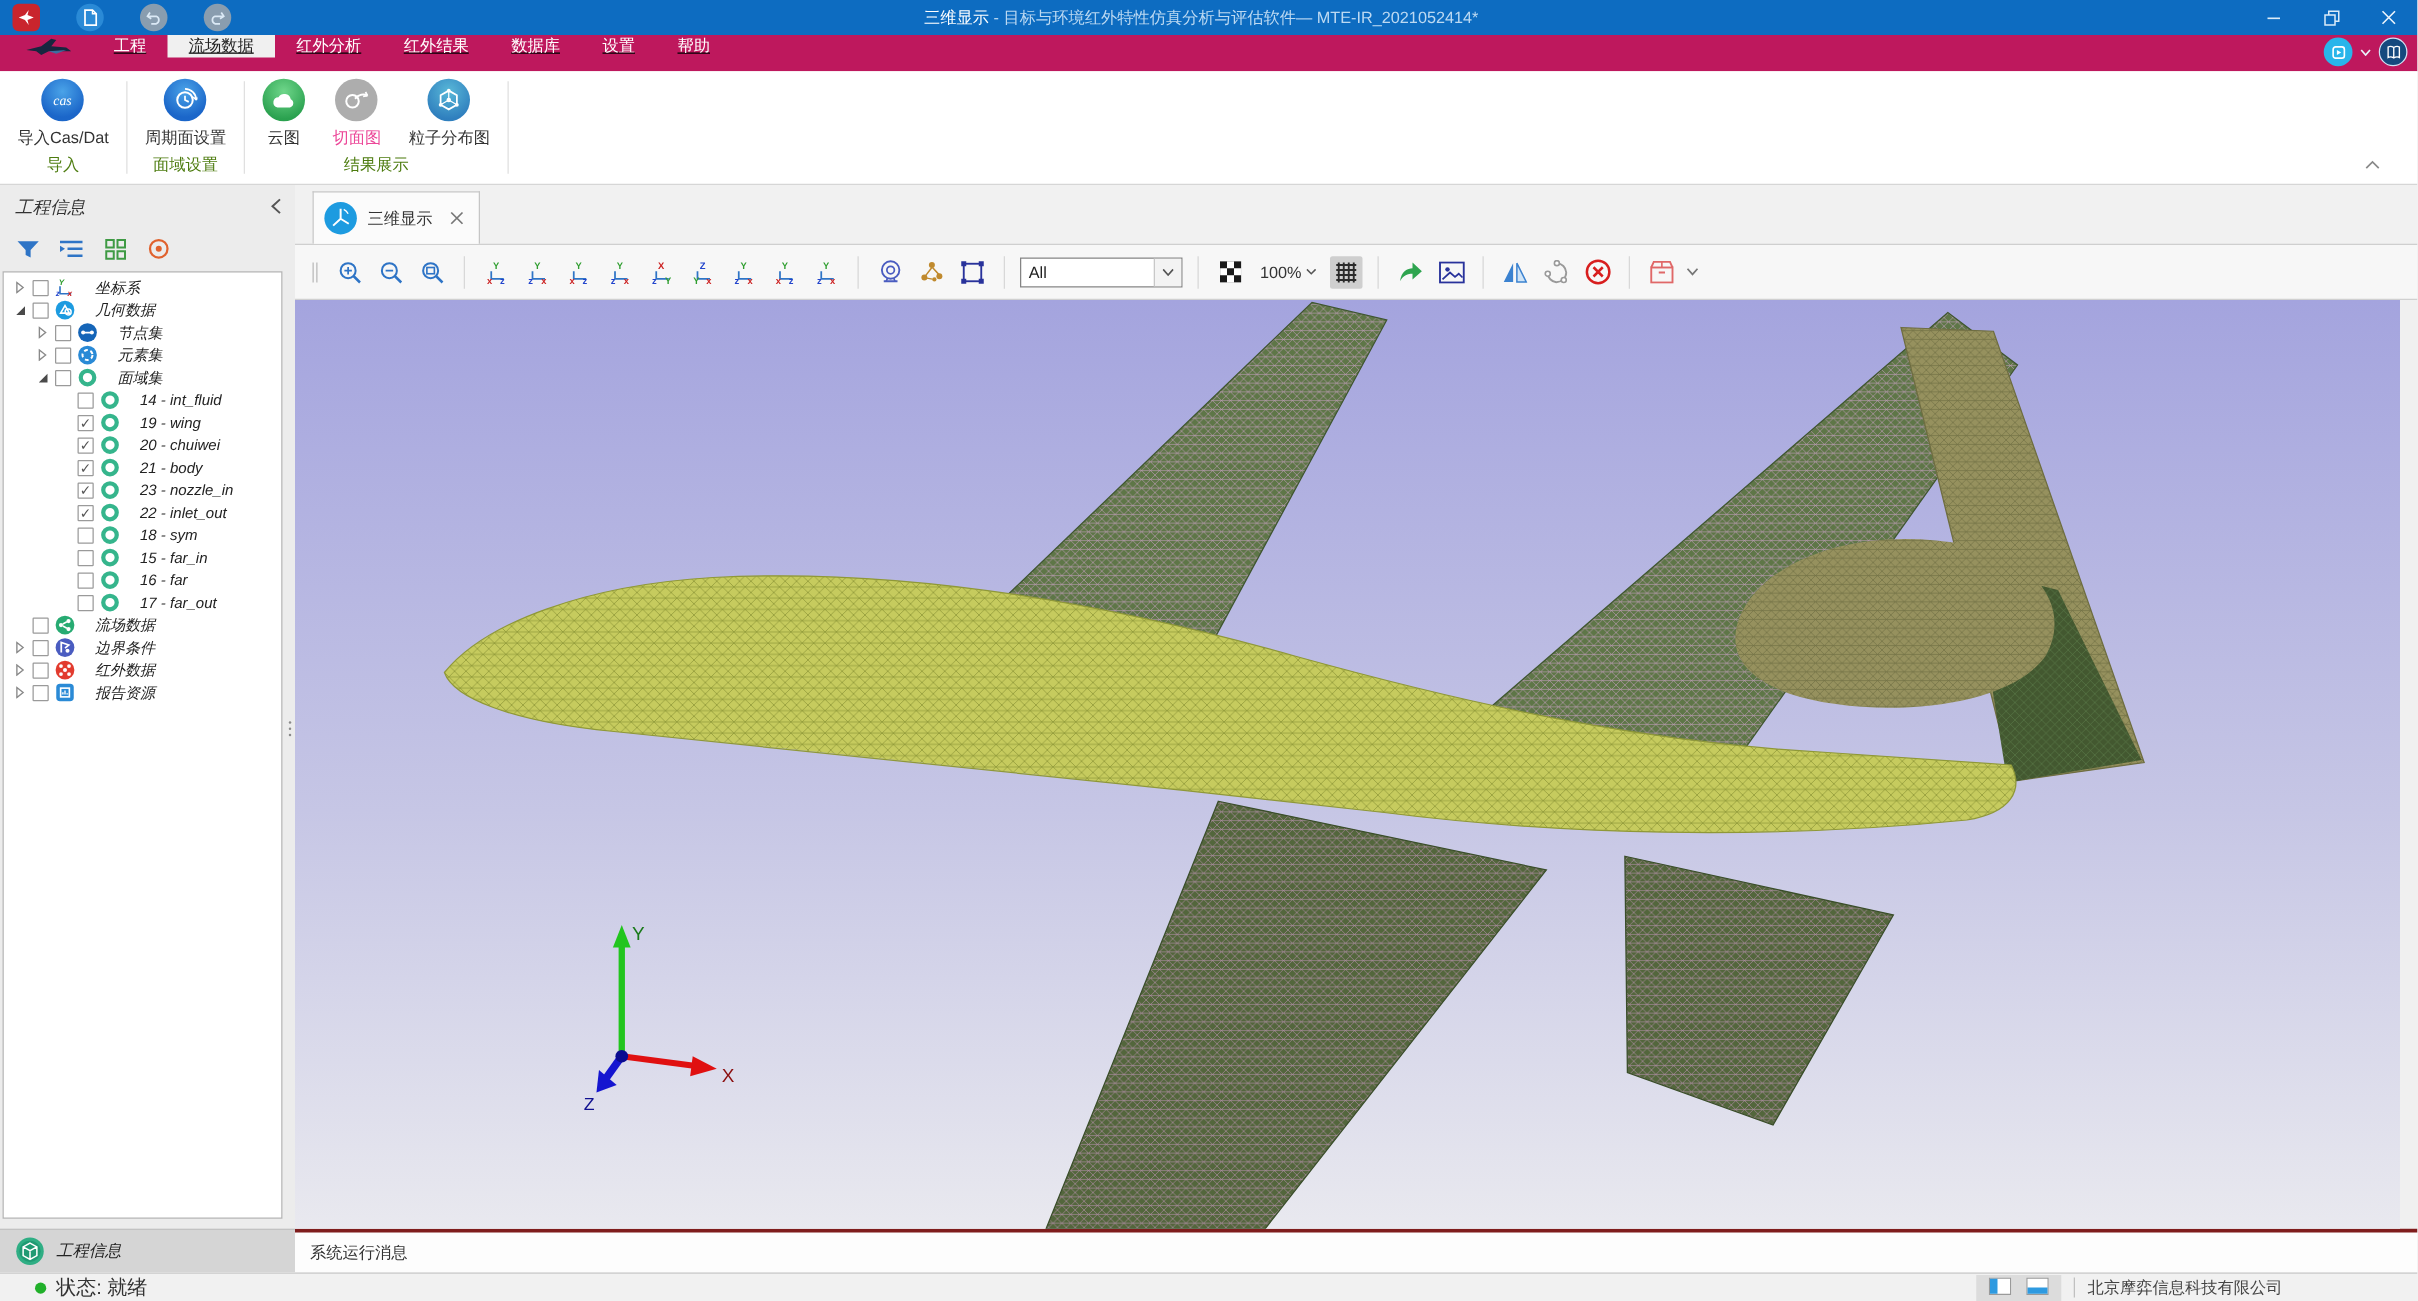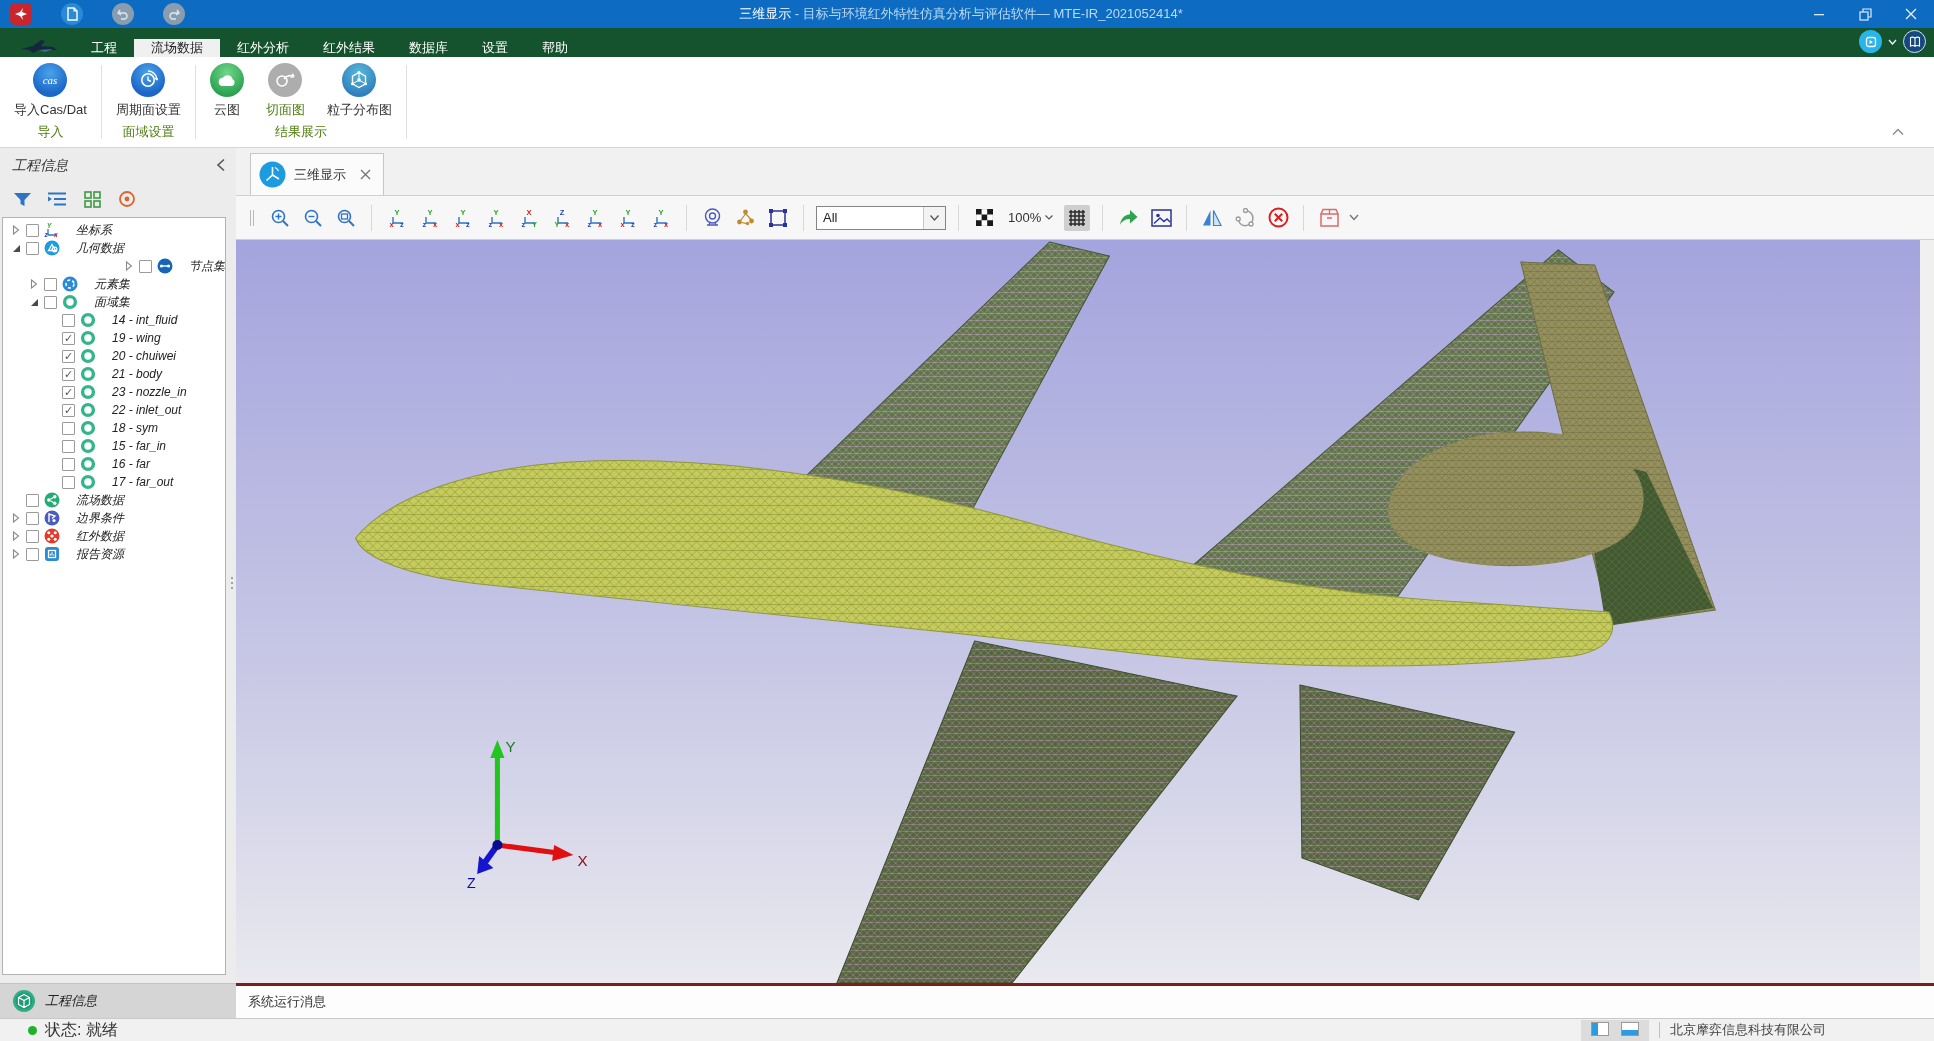--- a/index.html
+++ b/index.html
@@ -14,37 +14,37 @@
   .qicon svg { display:block; }
   .qicon.app-logo { border-radius:5px; background:#c9252d; }
   .qicon.doc { background:#2a8ad6; }
   .qicon.dis { background:#9fa6ad; opacity:.85; }
   .title-center { position:absolute; left:0; right:12px; text-align:center; color:#fff; font-size:13px; pointer-events:none; }
   .title-center .t2 { color:#bcd9f2; }
   .wctrls { position:absolute; right:0; top:0; height:28px; display:flex; }
   .wctrl { width:46px; height:28px; display:flex; align-items:center; justify-content:center; }
 
   
-  .menubar { height:29px; background:#14532d; display:flex; align-items:flex-end; position:relative; flex:0 0 auto; }
+  .menubar { height:29px; background:#be185d; display:flex; align-items:flex-start; position:relative; flex:0 0 auto;text-decoration:underline; }
   .mlogo { width:74px; display:flex; align-items:center; justify-content:center; }
   .mitem { padding:0 17px; display:flex; align-items:center; color:#fff; font-size:13px; cursor:default; }
   .mitem.active { background:#f0f0f0; color:#222; }
   .menu-right { position:absolute; right:8px; top:2px; display:flex; align-items:center; gap:6px; }
   .mrbtn { width:23px; height:23px; border-radius:50%; display:flex; align-items:center; justify-content:center; }
   .mrbtn.b1 { background:#29b5ea; }
   .mrbtn.b2 { background:#15497e; border:1px solid #cfe3f5; }
 
   
   .ribbon { height:91px; background:#fff; border-bottom:1px solid #d6d6d6; display:flex; align-items:stretch; position:relative; flex:0 0 auto; }
   .rgroup { display:flex; flex-direction:column; align-items:center; padding:6px 14px 2px 14px; }
   .rbuttons { display:flex; gap:22px; flex:1; align-items:flex-start; }
   .rbtn { display:flex; flex-direction:column; align-items:center; cursor:default; }
   .rbtn .ricon { width:34px; height:34px; border-radius:50%; display:flex; align-items:center; justify-content:center; }
   .rbtn .rlabel { margin-top:4px; font-size:13px; color:#333; white-space:nowrap; }
-  .rbtn.disabled .rlabel { color:#4d7c0f; }
+  .rbtn.disabled .rlabel { color:#ec4899; }
   .ricon.blue { background:radial-gradient(circle at 50% 30%, #4aa3e8, #1b66c9 70%); }
   .ricon.green { background:radial-gradient(circle at 50% 30%, #6fd68a, #2aa14f 75%); }
   .ricon.teal { background:radial-gradient(circle at 50% 30%, #59b8d8, #2f7fbe 75%); }
   .ricon.gray { background:#adadad; }
   .rgroup-label { font-size:13px; color:#4d7c0f; padding:3px 0 4px 0; }
   .rsep { width:1px; background:#e0e0e0; margin:8px 0; }
   .ribbon-collapse { position:absolute; right:30px; bottom:8px; }
 
   
   .content { flex:1; display:flex; min-height:0; }
@@ -329,21 +329,21 @@
             <span class="tr-chk"></span>
             <span class="tr-icon">
               <svg width="16" height="16" viewBox="0 0 16 16">
                 <circle cx="8" cy="8" r="7.5" fill="#1d9be0"></circle>
                 <path d="M4.5 10.5 L8 4.5 L11.5 10.5 Z" fill="none" stroke="#fff" stroke-width="1.3"></path>
                 <circle cx="10.5" cy="9.5" r="2.4" fill="none" stroke="#fff" stroke-width="1.2"></circle>
               </svg>
             </span>
             <span class="tr-label">几何数据</span>
           </div>
-          <div class="tree-row" style="padding-left: 24px; justify-content: flex-end;">
+          <div class="tree-row" style="padding-left: 24px;">
             <span class="tr-exp">
               <svg width="8" height="10" viewBox="0 0 8 10">
                 <path d="M1.5 1 L6.5 5 L1.5 9 Z" fill="none" stroke="#8a8a8a" stroke-width="1.1"></path>
               </svg>
             </span>
             <span class="tr-chk"></span>
             <span class="tr-icon">
               <svg width="16" height="16" viewBox="0 0 16 16">
                 <circle cx="8" cy="8" r="7.5" fill="#1565b8"></circle>
                 <path d="M3.5 8 H12.5" stroke="#fff" stroke-width="1.4"></path>

